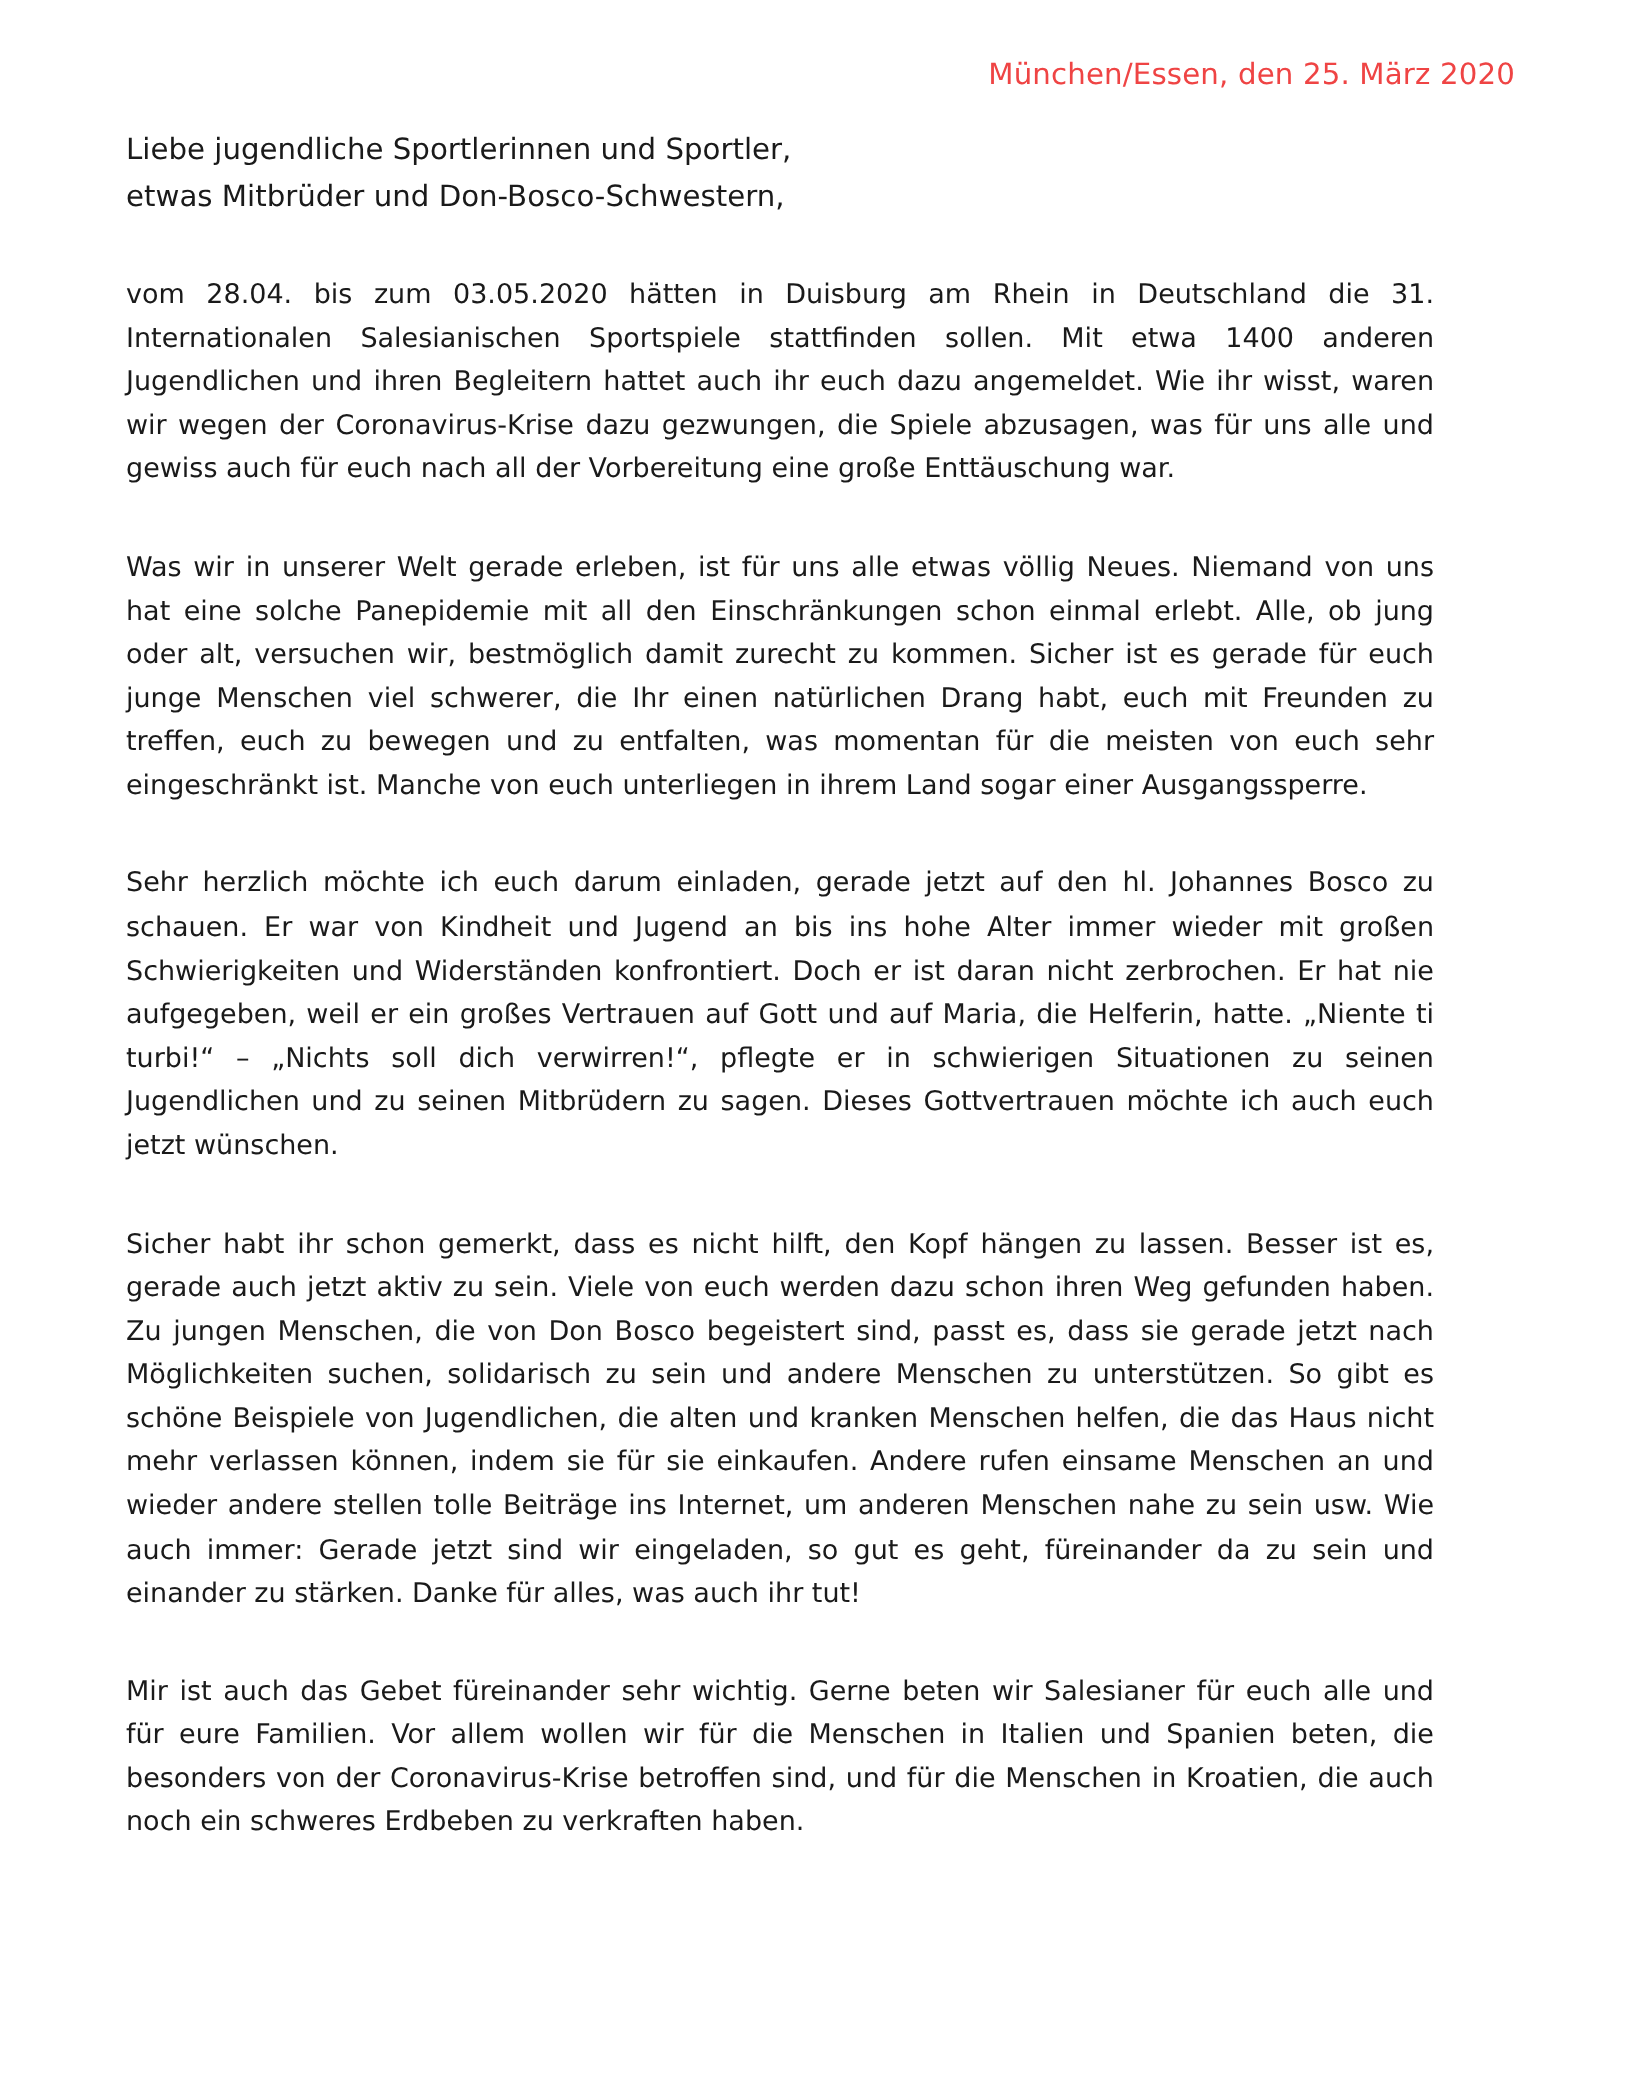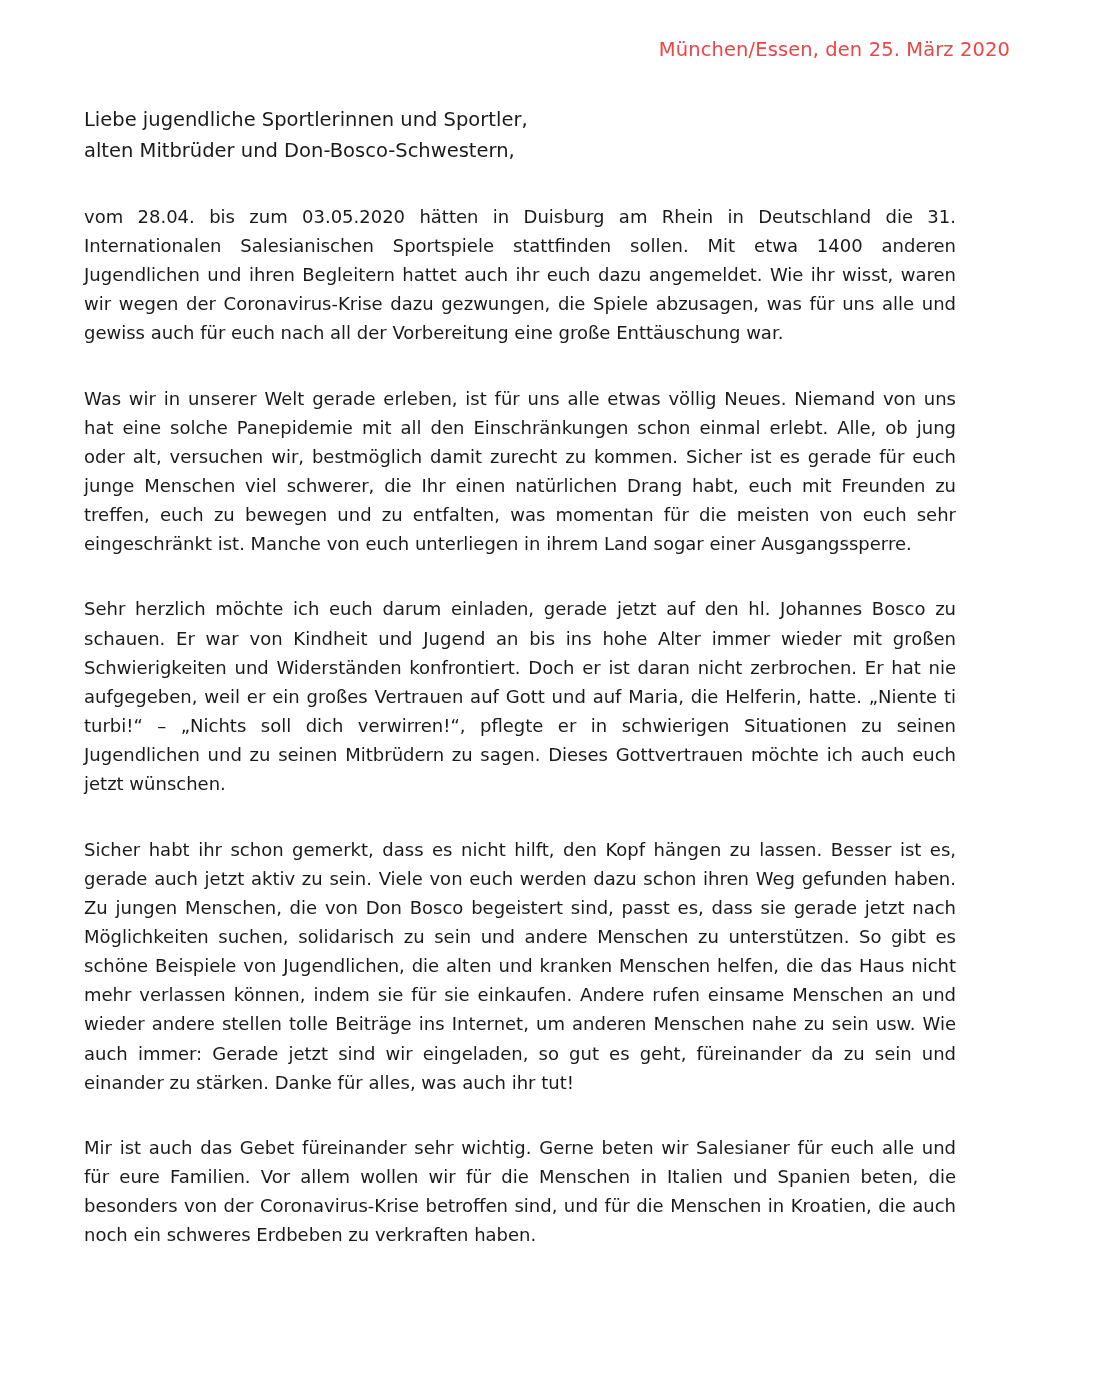--- a/index.html
+++ b/index.html
@@ -22,21 +22,21 @@
   }
   .dateline {
     text-align: right;
     font-size: 19.5px;
     line-height: 1.4;
     color: #ef4444;
     margin: 8px 24px 0 0;
     letter-spacing: 0.1px;
   }
   .salutation {
-    margin-top: 42px;
+    margin-top: 22px;
     font-size: 19.5px;
     line-height: 1.55;
     color: #1a1a1a;
   }
   .salutation .sal-line {
     display: block;
   }
   .body-par {
     margin-top: 36px;
     font-size: 18px;
@@ -50,21 +50,21 @@
 </style>
 </head>
 <body>
 
 <div class="page">
 
   <div class="dateline">München/Essen, den 25. März 2020</div>
 
   <div class="salutation">
     <span class="sal-line">Liebe jugendliche Sportlerinnen und Sportler,</span>
-    <span class="sal-line">alten Mitbrüder und Don-Bosco-Schwestern,</span>
+    <span class="sal-line">etwas Mitbrüder und Don-Bosco-Schwestern,</span>
   </div>
 
   <p class="body-par">vom 28.04. bis zum 03.05.2020 hätten in Duisburg am Rhein in Deutschland die 31. Internationalen Salesianischen Sportspiele stattfinden sollen. Mit etwa 1400 anderen Jugendlichen und ihren Begleitern hattet auch ihr euch dazu angemeldet. Wie ihr wisst, waren wir wegen der Coronavirus-Krise dazu gezwungen, die Spiele abzusagen, was für uns alle und gewiss auch für euch nach all der Vorbereitung eine große Enttäuschung war.</p>
   <p class="body-par">Was wir in unserer Welt gerade erleben, ist für uns alle etwas völlig Neues. Niemand von uns hat eine solche Panepidemie mit all den Einschränkungen schon einmal erlebt. Alle, ob jung oder alt, versuchen wir, bestmöglich damit zurecht zu kommen. Sicher ist es gerade für euch junge Menschen viel schwerer, die Ihr einen natürlichen Drang habt, euch mit Freunden zu treffen, euch zu bewegen und zu entfalten, was momentan für die meisten von euch sehr eingeschränkt ist. Manche von euch unterliegen in ihrem Land sogar einer Ausgangssperre.</p>
   <p class="body-par">Sehr herzlich möchte ich euch darum einladen, gerade jetzt auf den hl. Johannes Bosco zu schauen. Er war von Kindheit und Jugend an bis ins hohe Alter immer wieder mit großen Schwierigkeiten und Widerständen konfrontiert. Doch er ist daran nicht zerbrochen. Er hat nie aufgegeben, weil er ein großes Vertrauen auf Gott und auf Maria, die Helferin, hatte. „Niente ti turbi!“ – „Nichts soll dich verwirren!“, pflegte er in schwierigen Situationen zu seinen Jugendlichen und zu seinen Mitbrüdern zu sagen. Dieses Gottvertrauen möchte ich auch euch jetzt wünschen.</p>
   <p class="body-par">Sicher habt ihr schon gemerkt, dass es nicht hilft, den Kopf hängen zu lassen. Besser ist es, gerade auch jetzt aktiv zu sein. Viele von euch werden dazu schon ihren Weg gefunden haben. Zu jungen Menschen, die von Don Bosco begeistert sind, passt es, dass sie gerade jetzt nach Möglichkeiten suchen, solidarisch zu sein und andere Menschen zu unterstützen. So gibt es schöne Beispiele von Jugendlichen, die alten und kranken Menschen helfen, die das Haus nicht mehr verlassen können, indem sie für sie einkaufen. Andere rufen einsame Menschen an und wieder andere stellen tolle Beiträge ins Internet, um anderen Menschen nahe zu sein usw. Wie auch immer: Gerade jetzt sind wir eingeladen, so gut es geht, füreinander da zu sein und einander zu stärken. Danke für alles, was auch ihr tut!</p>
   <p class="body-par">Mir ist auch das Gebet füreinander sehr wichtig. Gerne beten wir Salesianer für euch alle und für eure Familien. Vor allem wollen wir für die Menschen in Italien und Spanien beten, die besonders von der Coronavirus-Krise betroffen sind, und für die Menschen in Kroatien, die auch noch ein schweres Erdbeben zu verkraften haben.</p>
 
 </div>
 

